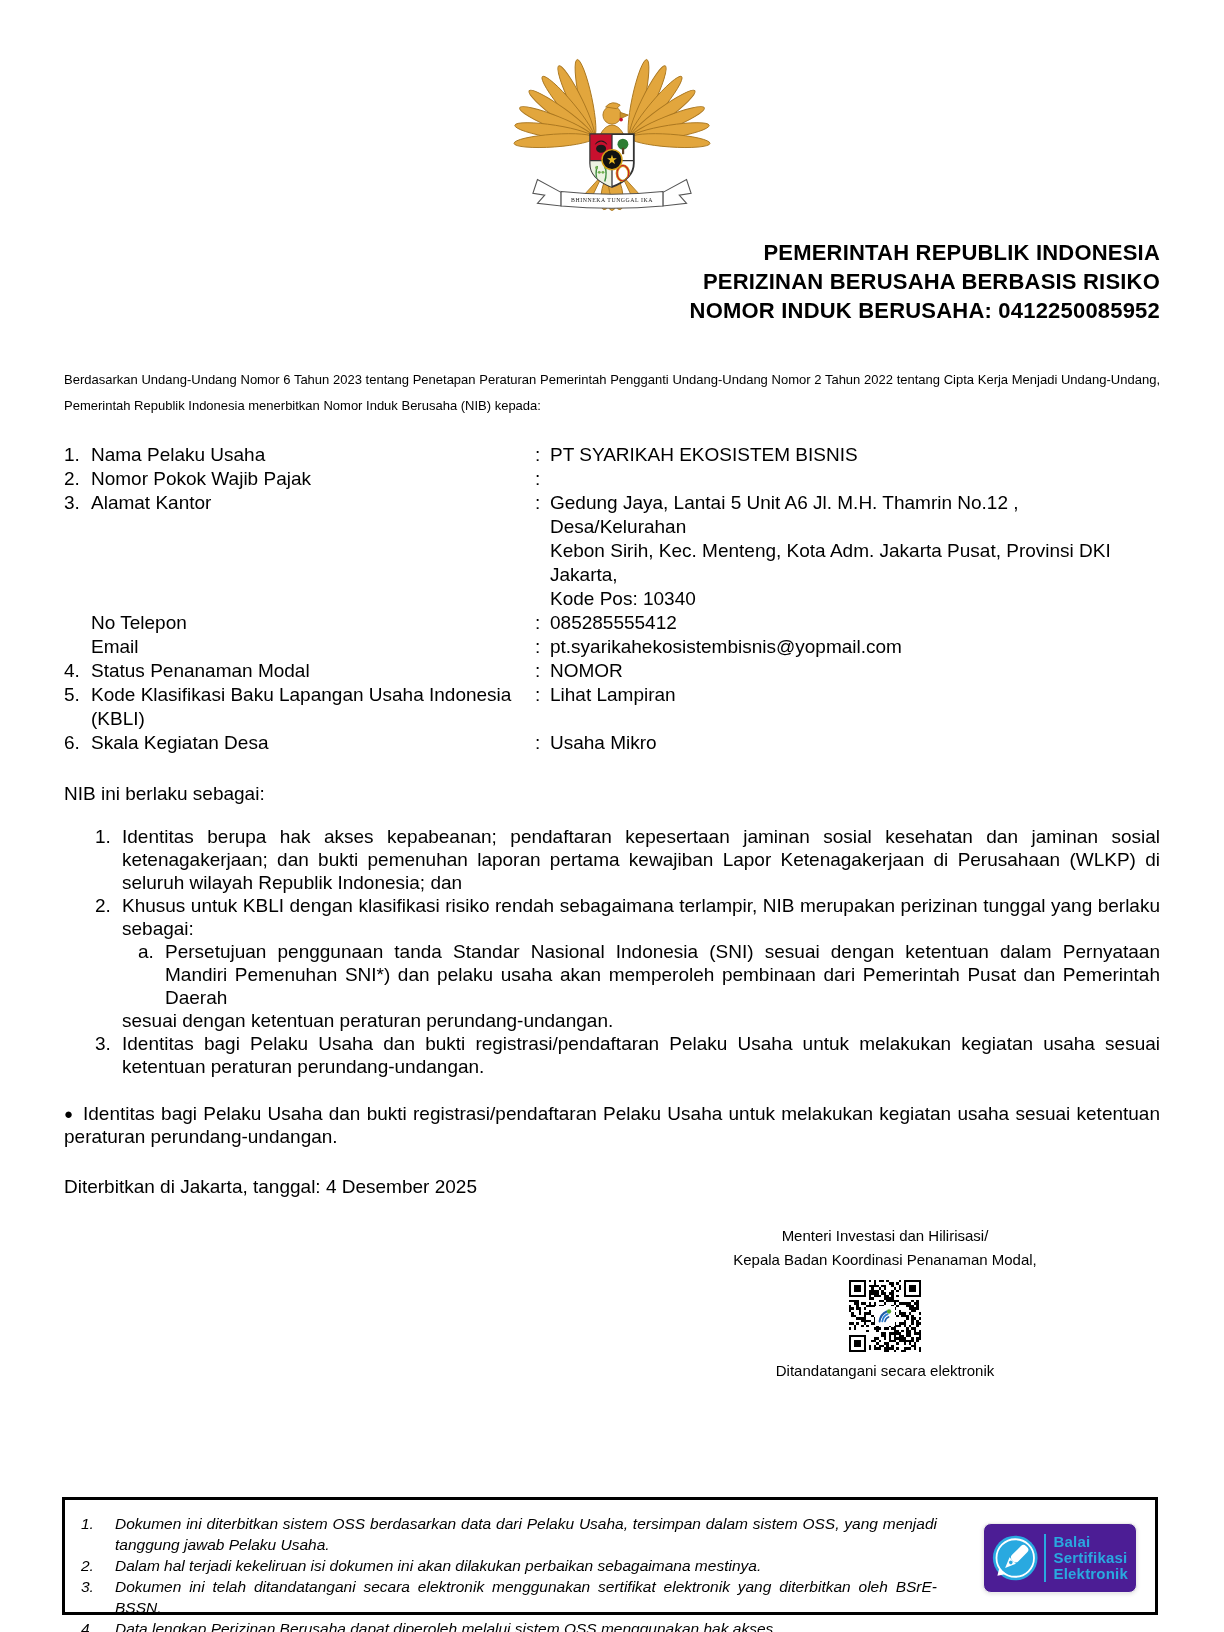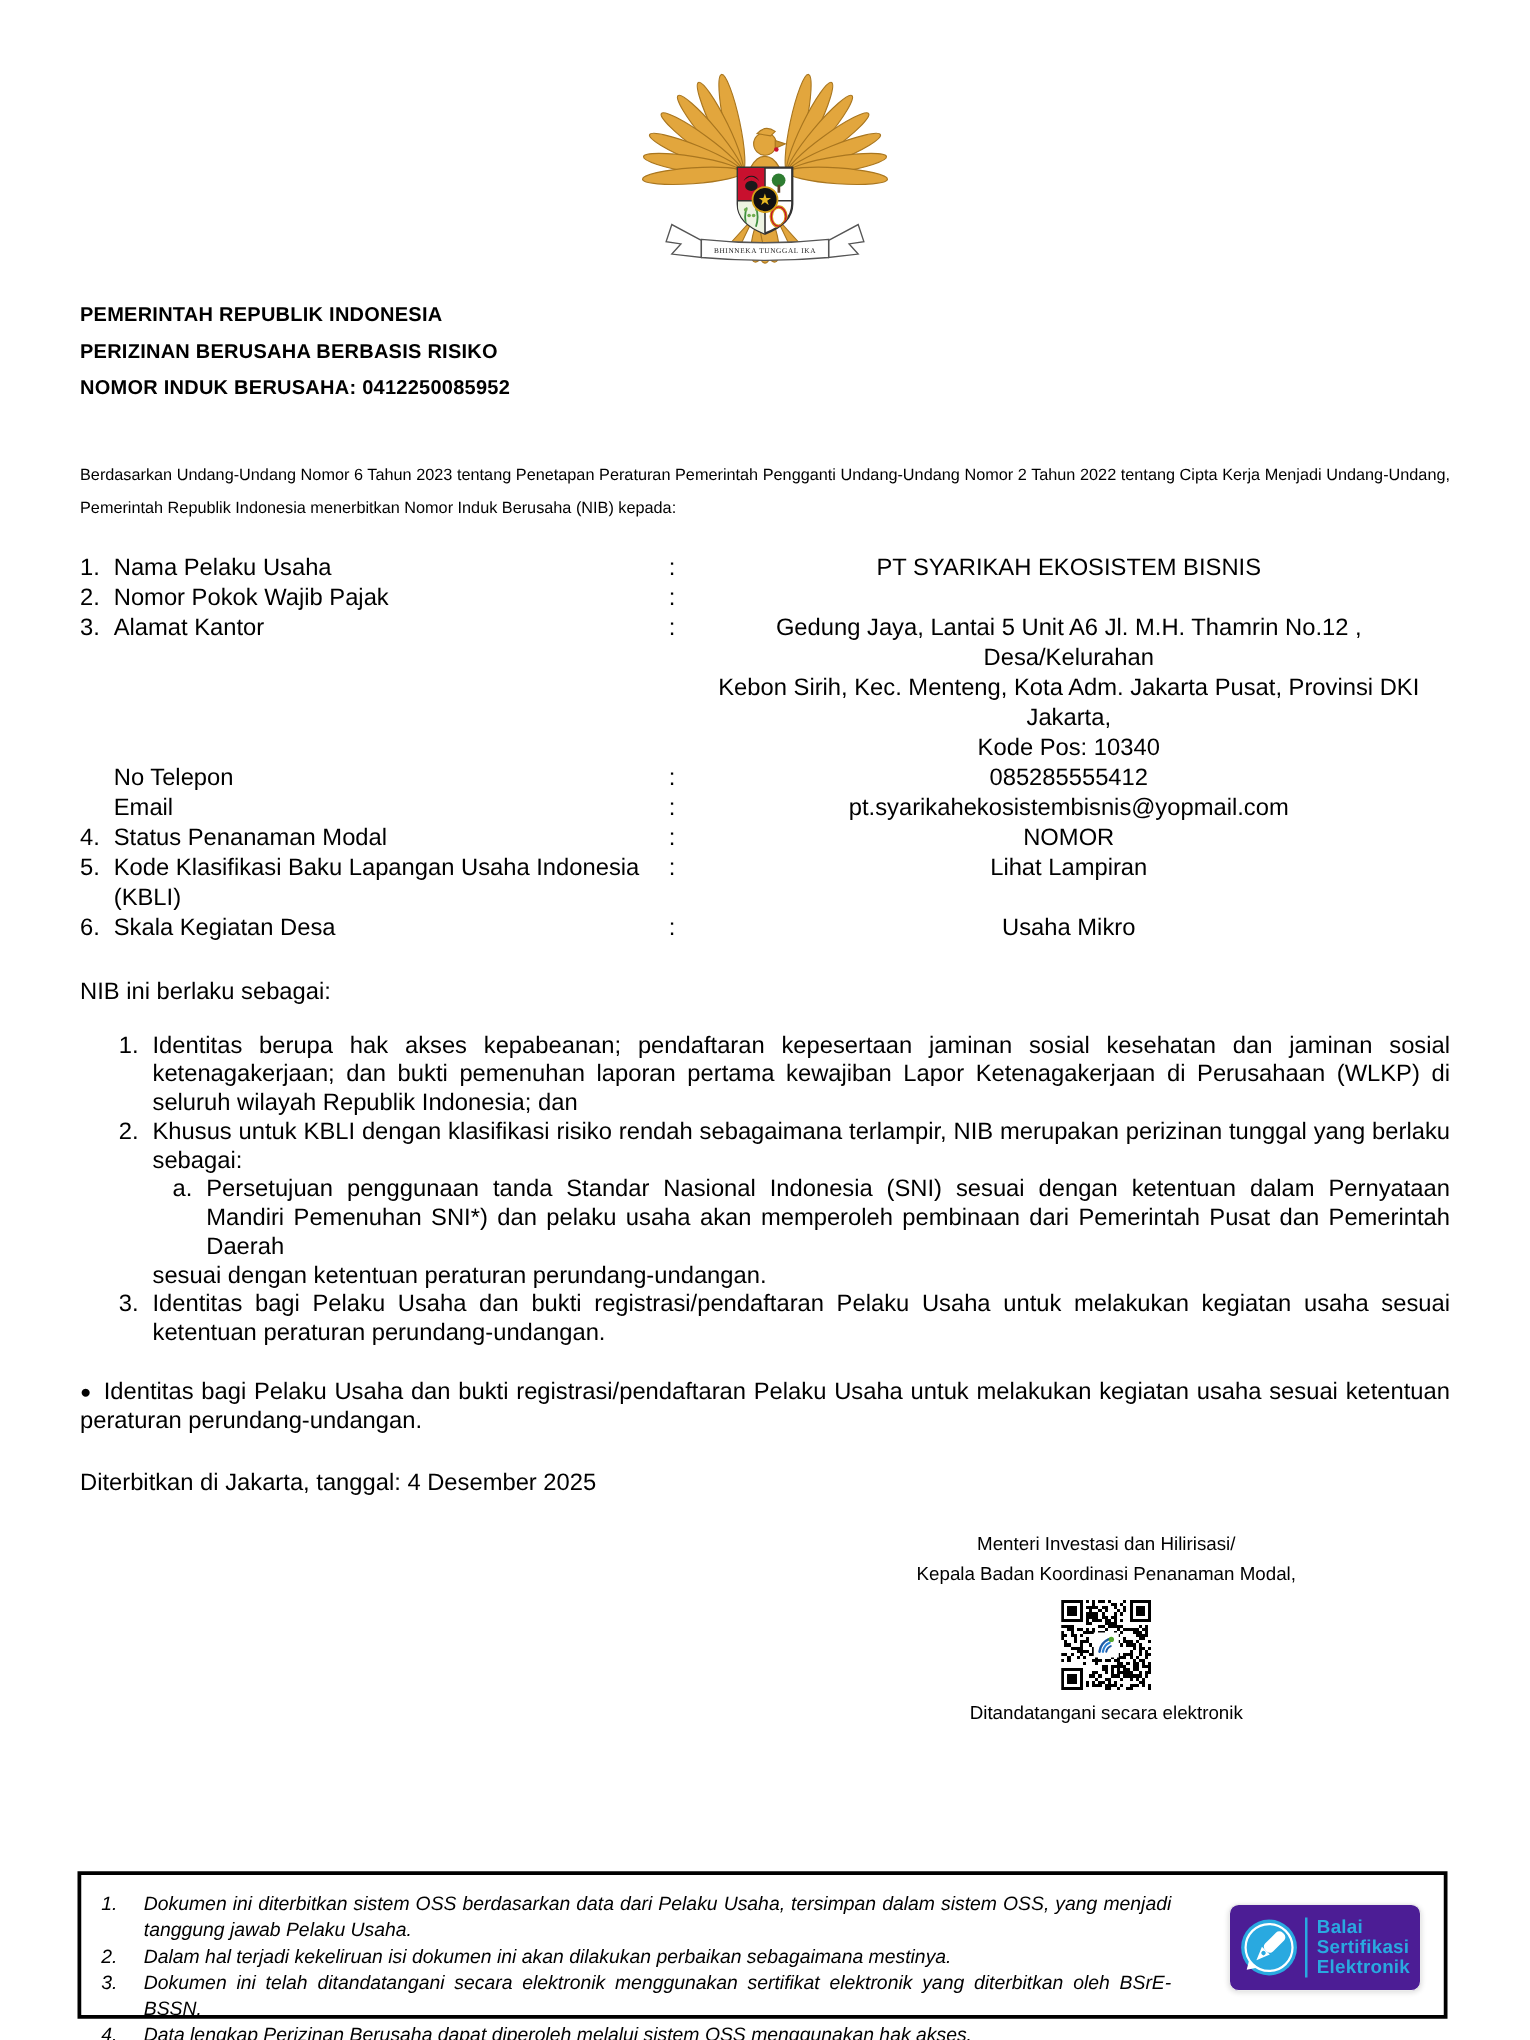--- a/index.html
+++ b/index.html
@@ -9,32 +9,32 @@
     color: #000;
     font-family: "Liberation Sans", sans-serif;
     position: relative;
   }
   .page { padding: 0 64px; }
 
   
   .emblem { display: flex; justify-content: center; margin-top: 54px; }
 
   
-  .doc-title { text-align: left; margin-top: 20px; font-weight: bold; font-size: 16px; line-height: 29px; letter-spacing: .2px; }
+  .doc-title { text-align: right; margin-top: 20px; font-weight: bold; font-size: 22px; line-height: 29px; letter-spacing: .2px; }
 
   
   .intro { margin-top: 42px; font-size: 13px; line-height: 26px; text-align: justify; }
 
   
   .kv { margin-top: 24px; font-size: 19px; line-height: 24px; }
   .kv-row { display: flex; align-items: flex-start; }
   .kv-num { width: 27px; flex: none; }
   .kv-label { width: 444px; flex: none; white-space: pre-line; }
   .kv-colon { width: 15px; flex: none; }
-  .kv-value { flex: 1; white-space: pre-line; text-align: center; }
+  .kv-value { flex: 1; white-space: pre-line; }
 
   .nib-intro { margin-top: 28px; font-size: 19px; }
 
   
   .nib-list { margin-top: 20px; font-size: 19px; line-height: 23px; }
   .nib-item { display: flex; padding-left: 31px; }
   .item-marker { width: 27px; flex: none; }
   .item-body { flex: 1; }
   .just { text-align: justify; }
   .sub-item { display: flex; }

